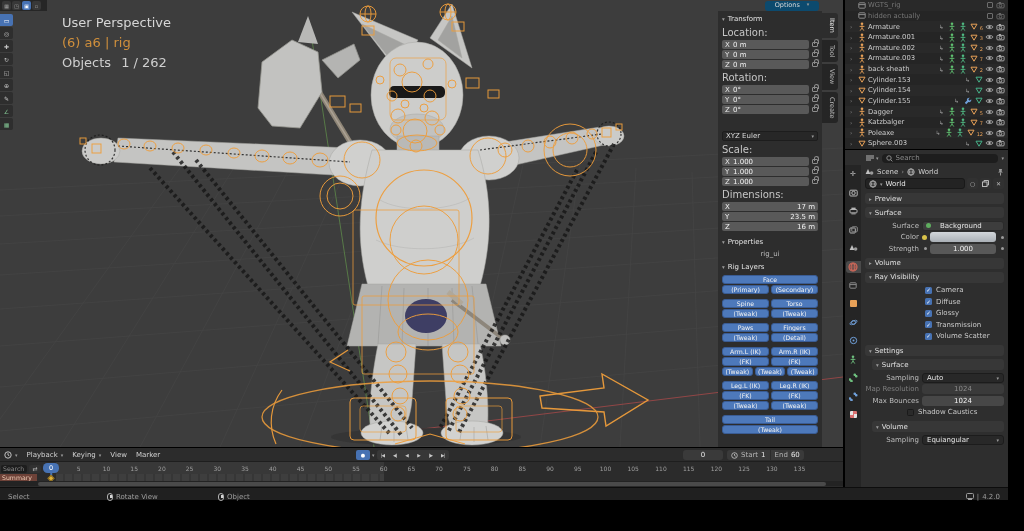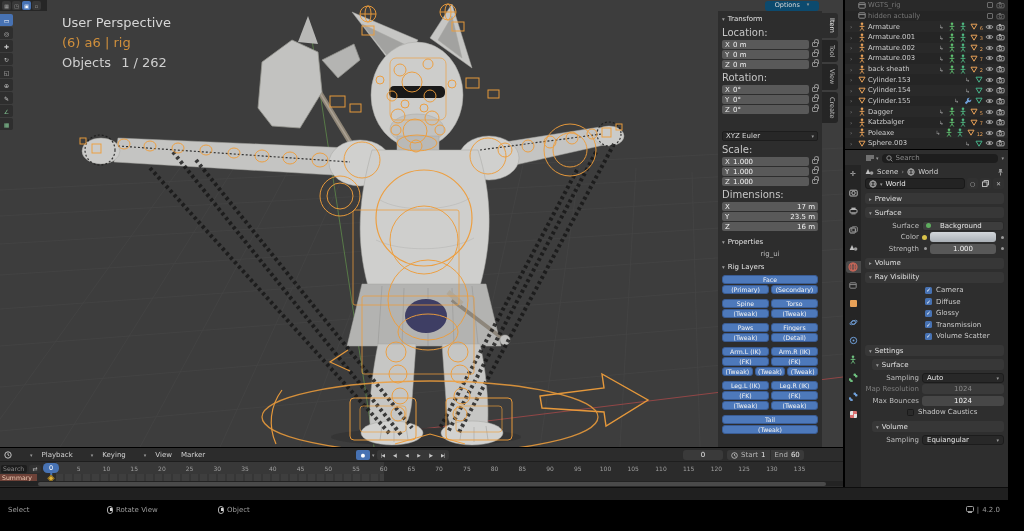--- a/index.html
+++ b/index.html
@@ -93,21 +93,21 @@
 .gdot{width:5px;height:5px;border-radius:50%;background:#5fae5f}
 .ydot{width:5px;height:5px;border-radius:50%;background:#d8c24a}
 .chk{width:7px;height:7px;background:#4772b3;border-radius:1.5px;color:#fff;font-size:5.5px;display:flex;align-items:center;justify-content:center;flex:0 0 auto}
 .chk.off{background:#2a2a2a;border:1px solid #1a1a1a}
 .chkrow{margin-left:60px;gap:4px;color:#c9c9c9}
 .chkrow2{margin-left:42px;gap:4px;color:#c9c9c9}
 
 
 .timeline{left:0;top:448px;width:843px;height:39px;background:#2b2b2b}
 .tl-header{position:relative;height:14px;background:#2c2c2c;border-bottom:1px solid #1e1e1e;display:flex;align-items:center;gap:9px;padding:0 4px}
-.menu{display:flex;align-items:center;gap:18px;color:#d2d2d2}
+.menu{display:flex;align-items:center;gap:3px;color:#d2d2d2}
 .transport{position:absolute;left:356px;top:2px;display:flex;align-items:center;gap:2px}
 .rec{width:14px;height:10px;background:#4772b3;border-radius:2px;display:flex;align-items:center;justify-content:center;color:#fff;font-size:5px}
 .tgroup{display:flex;background:#373737;border-radius:3px;overflow:hidden}
 .tbtn{width:12px;height:10px;display:flex;align-items:center;justify-content:center;color:#c9c9c9;font-size:4.6px;letter-spacing:-1px}
 .framefield{position:absolute;left:683px;top:2px;width:40px;height:10px;background:#3a3a3a;border-radius:3px;display:flex;align-items:center;justify-content:center;color:#e8e8e8}
 .range{position:absolute;left:727px;top:2px;display:flex;gap:1px}
 .rcell{height:10px;background:#3a3a3a;display:flex;align-items:center;gap:3px;padding:0 4px;color:#e8e8e8}
 .rcell .lab{color:#b5b5b5}
 .rcell:first-child{border-radius:3px 0 0 3px}
 .rcell:last-child{border-radius:0 3px 3px 0}
@@ -119,21 +119,21 @@
 .key{position:absolute;width:4.5px;height:4.5px;background:#e0b33c;border:0.5px solid #8a6a1d;transform:translate(-50%,-50%) rotate(45deg)}
 .tlsearch{position:absolute;left:1px;top:2.5px;width:26px;height:8.5px;background:#1d1d1d;border-radius:2px;color:#8a8a8a;font-size:6.2px;display:flex;align-items:center;padding:0 2px;overflow:hidden;white-space:nowrap}
 .tlfilter{position:absolute;left:29px;top:2.5px;width:12px;height:8.5px;background:#313131;border-radius:2px;color:#b2b2b2;font-size:6px;display:flex;align-items:center;justify-content:center}
 .sumlabel{position:absolute;left:0;top:12px;width:37px;height:7px;background:#6e4238;color:#f0cdb7;font-size:6.2px;display:flex;align-items:center;padding-left:2px;white-space:nowrap}
 .sumrow{position:absolute;left:56px;top:12px;width:328px;height:7px;background:repeating-linear-gradient(90deg,#3e3e3e 0 7px,#363636 7px 9px)}
 .scrolltrack{position:absolute;left:0;top:19px;right:0;height:5px;background:#232323}
 .scrollthumb{position:absolute;left:38px;top:0.5px;width:788px;height:4px;background:#4a4a4a;border-radius:2px}
 
 
 .statusbar{left:0;top:487px;width:1008px;height:13px;background:#202020;border-top:1px solid #0d0d0d;color:#9d9d9d}
-.sb{position:absolute;top:18px;display:flex;gap:3px}
+.sb{position:absolute;top:5px;display:flex;gap:3px}
 .mouse{width:6px;height:8px;border:1px solid #b0b0b0;border-radius:3px;position:relative;display:inline-block}
 .mouse::after{content:"";position:absolute;left:2px;top:1px;width:1.5px;height:2.5px;background:#d6d6d6}
 </style>
 </head>
 <body>
 
 <div id="root">
 
   <div class="abs viewport">
     <svg class="vp-scene" width="843" height="447" viewBox="0 0 843 447">

